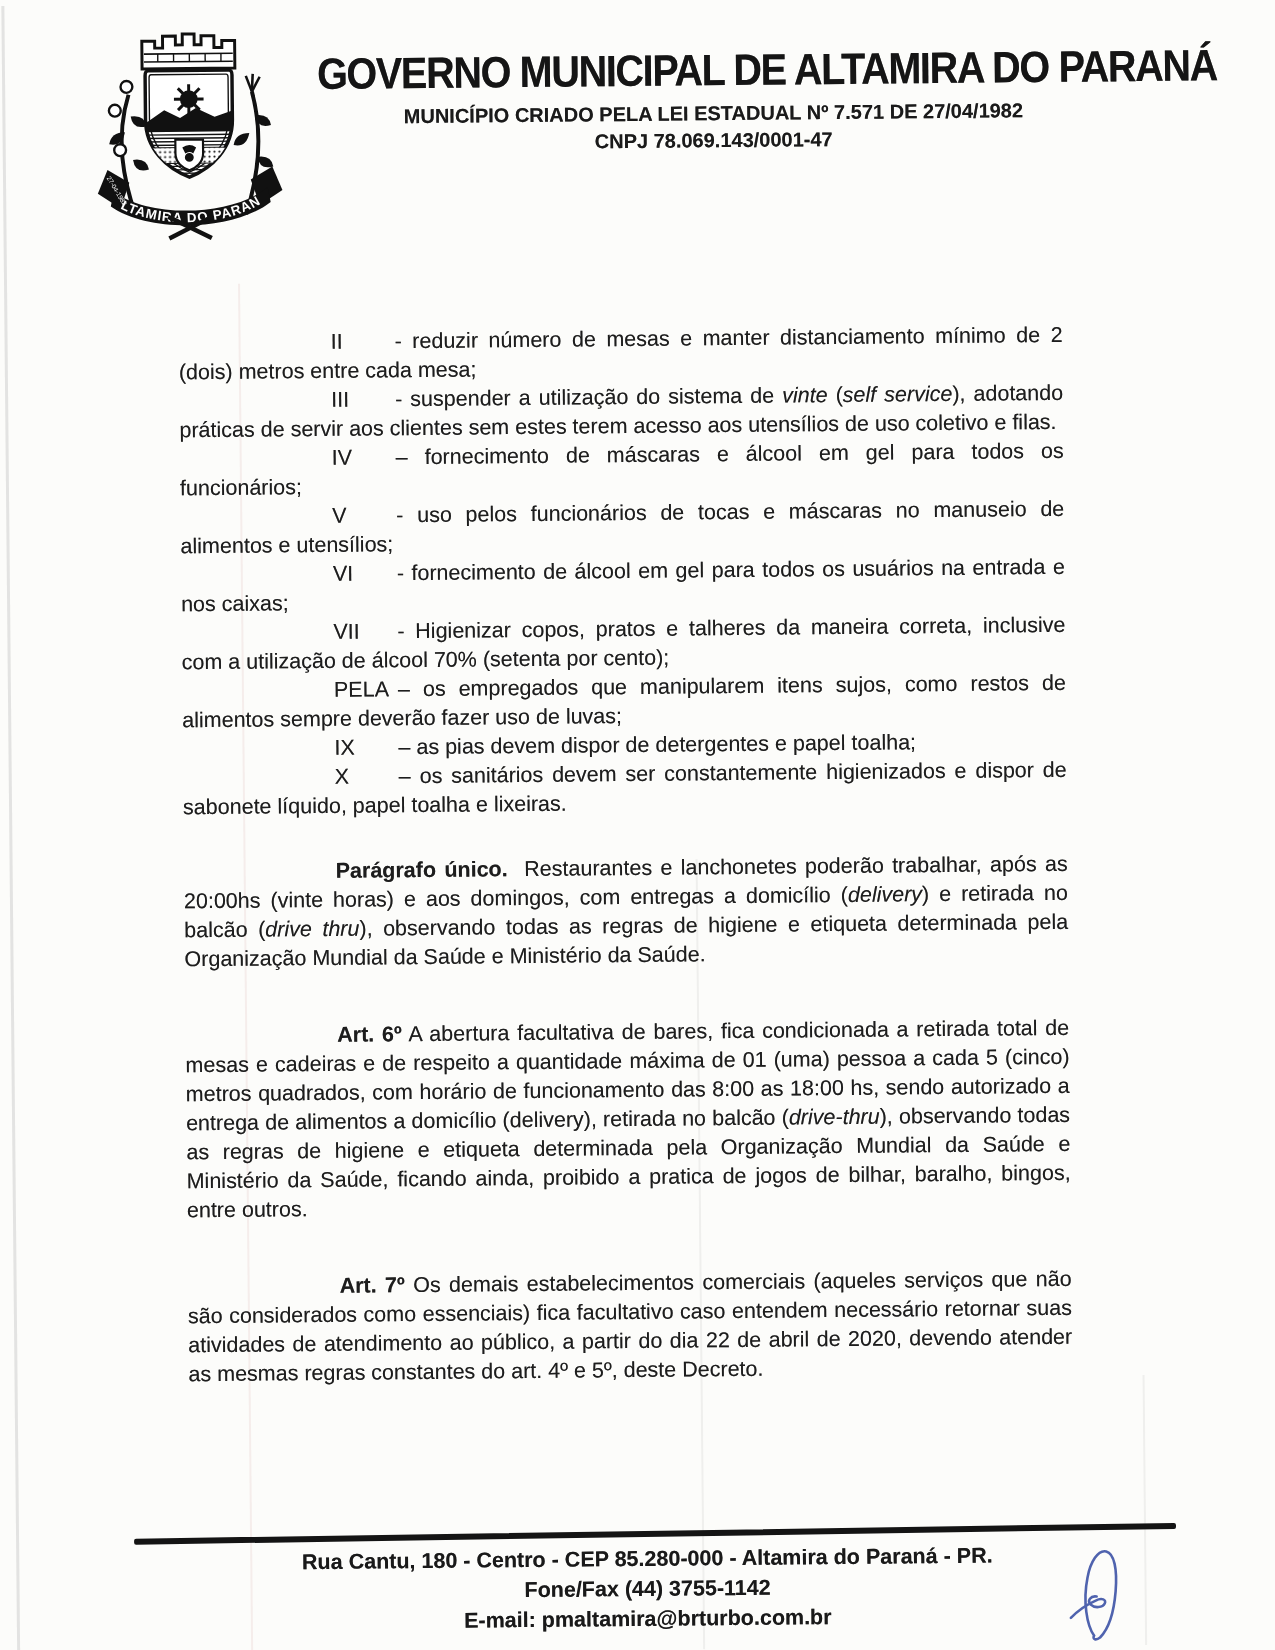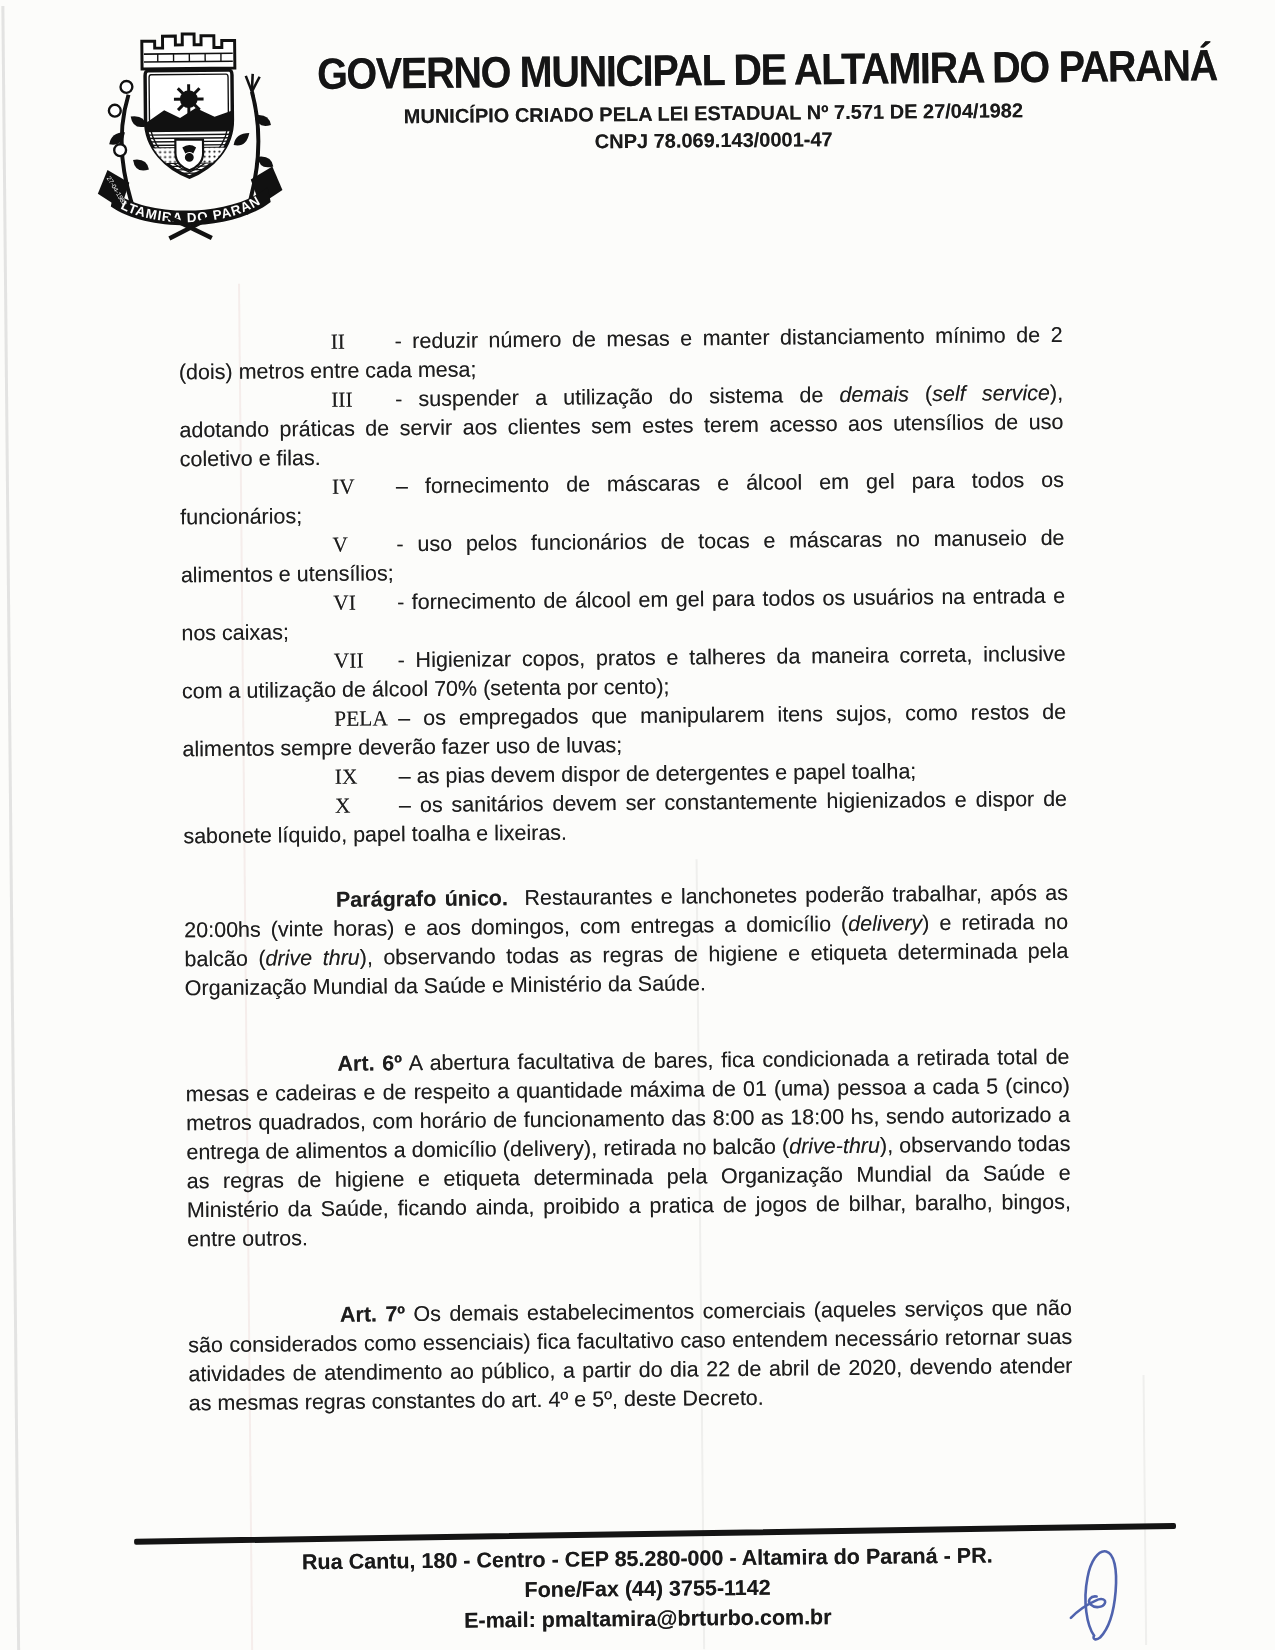--- a/index.html
+++ b/index.html
@@ -28,21 +28,21 @@
     text-shadow:0 0 .4px rgba(0,0,0,.5);}
   .cnpj{font-size:20px;font-weight:bold;margin-top:4px;color:#1a1a1a;
     text-shadow:0 0 .4px rgba(0,0,0,.5);}
 
   .body-text{
     position:absolute;left:183px;top:325px;width:884px;
     font-size:21.5px;line-height:29px;text-align:justify;
     text-shadow:0 0 .4px rgba(0,0,0,.45);
   }
   .item{text-indent:152px;}
-  .item .marker{display:inline-block;width:64px;text-indent:0;font-family:Liberation Serif, serif;}
+  .item .marker{display:inline-block;width:64px;text-indent:0;}
   .paras .para{text-indent:152px;margin-top:48px;}
   .paras .para:first-child{margin-top:36px;}
   .b{font-weight:bold;}
   .i{font-style:italic;}
 
   .footer-rule{
     position:absolute;left:127px;top:1531px;width:1042px;height:6px;
     background:#141414;transform:rotate(-0.32deg);border-radius:2px;
   }
   .footer{
@@ -154,21 +154,21 @@
       <div class="header-text">
         <div class="title">GOVERNO MUNICIPAL DE ALTAMIRA DO PARANÁ</div>
         <div class="subtitle">MUNICÍPIO CRIADO PELA LEI ESTADUAL Nº 7.571 DE 27/04/1982</div>
         <div class="cnpj">CNPJ 78.069.143/0001-47</div>
       </div>
     </header>
 
     <main class="body-text">
       <div class="items">
           <div class="item"><span class="marker">II</span><span>- reduzir número de mesas e manter distanciamento mínimo de 2 (dois) metros entre cada mesa;</span></div>
-          <div class="item"><span class="marker">III</span><span>- suspender a utilização do sistema de </span><span class="i">demais</span><span> (</span><span class="i">self service</span><span>), adotando práticas de servir aos clientes sem estes terem acesso aos utensílios de uso coletivo e filas.</span></div>
+          <div class="item"><span class="marker">III</span><span>- suspender a utilização do sistema de </span><span class="i">vinte</span><span> (</span><span class="i">self service</span><span>), adotando práticas de servir aos clientes sem estes terem acesso aos utensílios de uso coletivo e filas.</span></div>
           <div class="item"><span class="marker">IV</span><span>– fornecimento de máscaras e álcool em gel para todos os funcionários;</span></div>
           <div class="item"><span class="marker">V</span><span>- uso pelos funcionários de tocas e máscaras no manuseio de alimentos e utensílios;</span></div>
           <div class="item"><span class="marker">VI</span><span>- fornecimento de álcool em gel para todos os usuários na entrada e nos caixas;</span></div>
           <div class="item"><span class="marker">VII</span><span>- Higienizar copos, pratos e talheres da maneira correta, inclusive com a utilização de álcool 70% (setenta por cento);</span></div>
           <div class="item"><span class="marker">PELA</span><span>– os empregados que manipularem itens sujos, como restos de alimentos sempre deverão fazer uso de luvas;</span></div>
           <div class="item"><span class="marker">IX</span><span>– as pias devem dispor de detergentes e papel toalha;</span></div>
           <div class="item"><span class="marker">X</span><span>– os sanitários devem ser constantemente higienizados e dispor de sabonete líquido, papel toalha e lixeiras.</span></div>
         </div>
       <div class="paras">
           <div class="para"><span class="b">Parágrafo único.</span><span>&nbsp; Restaurantes e lanchonetes poderão trabalhar, após as 20:00hs (vinte horas) e aos domingos, com entregas a domicílio (</span><span class="i">delivery</span><span>) e retirada no balcão (</span><span class="i">drive thru</span><span>), observando todas as regras de higiene e etiqueta determinada pela Organização Mundial da Saúde e Ministério da Saúde.</span></div>

